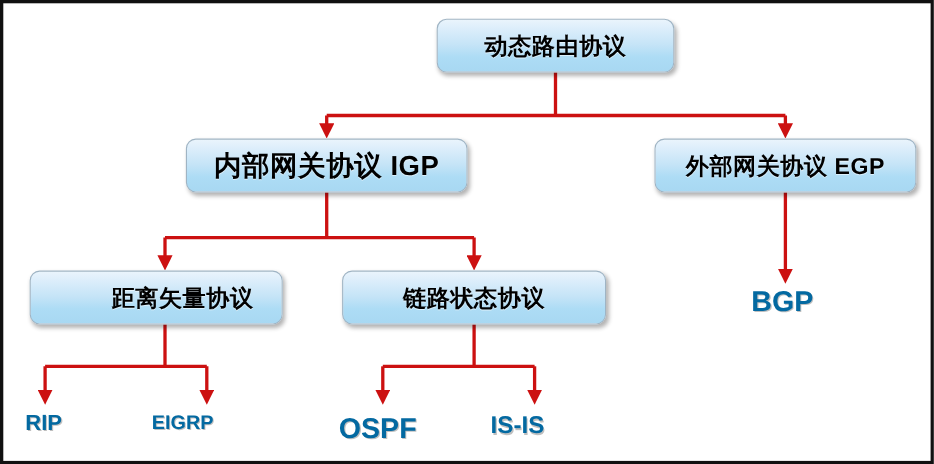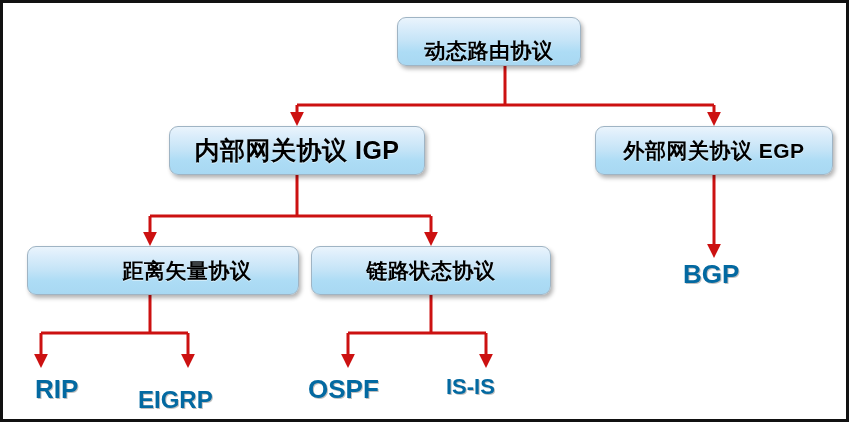--- a/index.html
+++ b/index.html
@@ -54,30 +54,30 @@
   .leaf {
     position: absolute;
     color: #0369a1;
     font-weight: bold;
     white-space: nowrap;
     z-index: 2;
     text-shadow: 1px 1px 0 rgba(0,0,0,0.25);
   }
 
   
-  #node-root      { left: 394px; top: 14px;  width: 184px; height: 49px; font-size: 21px; align-items: flex-end; }
+  #node-root      { left: 394px; top: 14px;  width: 216px; height: 49px; font-size: 21px; }
   #node-igp       { left: 166px; top: 123px; width: 256px; height: 49px; font-size: 25px; }
   #node-egp       { left: 592px; top: 123px; width: 238px; height: 49px; font-size: 21px; }
-  #node-dv        { left: 24px;  top: 243px; width: 272px; height: 49px; font-size: 21px; padding-left: 48px; }
+  #node-dv        { left: 24px;  top: 243px; width: 230px; height: 49px; font-size: 21px; padding-left: 48px; }
   #node-ls        { left: 308px; top: 243px; width: 240px; height: 49px; font-size: 21px; }
 
   
   #leaf-bgp   { left: 680px; top: 256px; font-size: 26px; }
-  #leaf-rip   { left: 32px;  top: 371px; font-size: 26px; }
-  #leaf-eigrp { left: 135px; top: 383px; font-size: 24px; }
+  #leaf-rip   { left: 20px;  top: 371px; font-size: 20px; }
+  #leaf-eigrp { left: 135px; top: 371px; font-size: 18px; }
   #leaf-ospf  { left: 305px; top: 371px; font-size: 26px; }
   #leaf-isis  { left: 443px; top: 371px; font-size: 22px; text-align: right; }
 </style>
 </head>
 <body>
 
 <div id="canvas">
 
   <svg id="connectors" viewBox="0 0 849 422" width="849" height="422" xmlns="http://www.w3.org/2000/svg">
     <defs>

